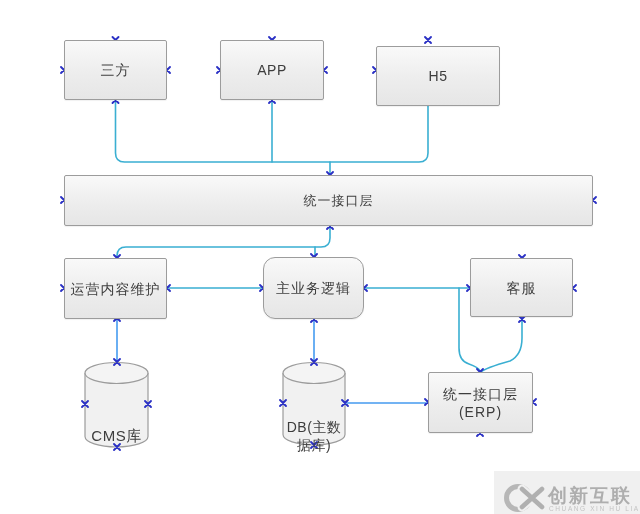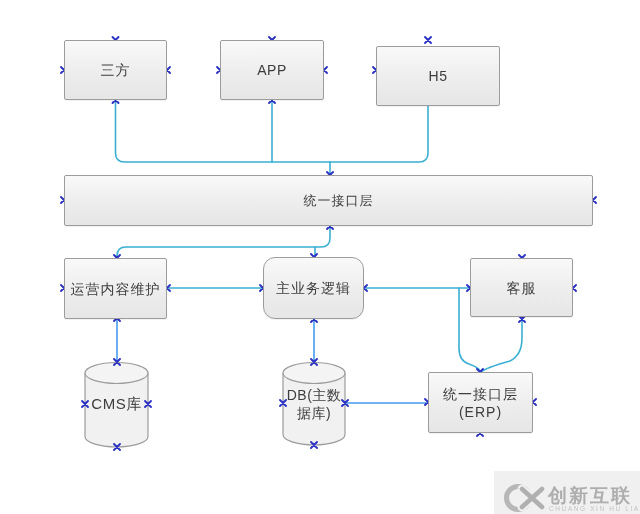--- a/index.html
+++ b/index.html
@@ -5,21 +5,21 @@
   html,body{margin:0;padding:0;background:#ffffff;}
   .canvas{position:relative;width:640px;height:514px;background:#ffffff;overflow:hidden;
           font-family:"Liberation Sans","DejaVu Sans",sans-serif;}
   .layer{position:absolute;left:0;top:0;}
   .node{position:absolute;box-sizing:border-box;border:1px solid #9c9c9c;border-radius:2px;
         background:linear-gradient(180deg,#f9f9f9 0%,#ededed 55%,#e6e6e6 100%);
         display:flex;flex-direction:column;align-items:center;justify-content:center;
         font-size:14px;color:#3d3d3d;letter-spacing:1px;text-align:center;line-height:18px;
         box-shadow:0 1px 1px rgba(0,0,0,0.06);}
   .cyl-label{position:absolute;text-align:center;color:#3d3d3d;font-size:14px;
-             letter-spacing:0.5px;line-height:18px;}
+             letter-spacing:0.5px;line-height:18px;margin-top:32px;}
   .watermark{position:absolute;left:494px;top:459px;width:146px;height:55px;background:#f0f0f0;margin-top:12px;}
   .brand{position:absolute;left:54px;top:12px;font-size:19px;font-weight:bold;color:#aeaeae;
          letter-spacing:2px;white-space:nowrap;}
   .brand-sub{position:absolute;left:55px;top:34px;font-size:6.5px;color:#c3c3c3;
              letter-spacing:1.6px;white-space:nowrap;}
   .logo{position:absolute;left:9px;top:9px;}
 </style>
 </head>
 <body>
 

